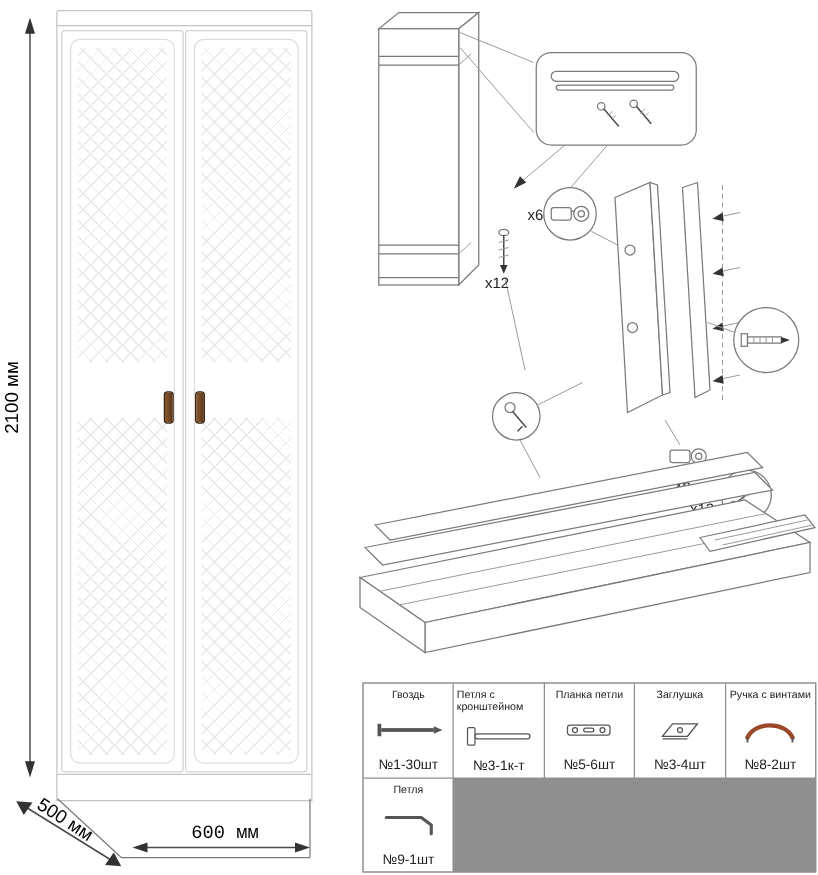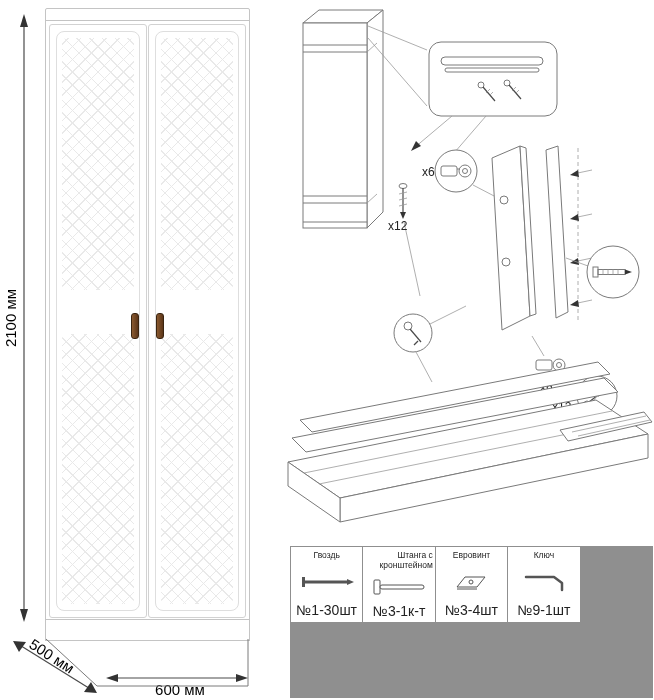--- a/index.html
+++ b/index.html
@@ -27,39 +27,39 @@
           border:1px solid #3a2410;border-radius:3px;}
   .door.left .handle{right:7px;}
   .door.right .handle{left:7px;}
   .cab-base{position:absolute;left:45px;top:619px;width:203px;height:20px;background:#fff;
             border:1px solid #c4c4c4;}
 
   
   .dim{position:absolute;font-size:15px;color:#000;white-space:nowrap;}
   .dim.h{left:10px;top:318px;transform:translate(-50%,-50%) rotate(-90deg);}
   .dim.d{left:52px;top:656px;transform:translate(-50%,-50%) rotate(33deg);}
-  .dim.w{left:180px;top:689px;transform:translate(-50%,-50%);}
+  .dim.w{left:180px;top:667px;transform:translate(-50%,-50%);font-family:Liberation Mono, monospace;}
 
   
   svg.art{position:absolute;left:0;top:0;pointer-events:none;}
   .ln{stroke:#7a7a7a;stroke-width:1;fill:none;}
   .face{stroke:#7a7a7a;stroke-width:1;fill:#fff;}
   .thin{stroke:#9a9a9a;stroke-width:0.8;fill:none;}
   .dk{stroke:#4a4a4a;stroke-width:1.2;fill:none;}
   .ah{fill:#333;stroke:none;}
   .dlabel{font:12px "Liberation Sans",sans-serif;fill:#222;}
 
   
   .parts-table{position:absolute;left:290px;top:546px;width:361px;height:150px;
                display:grid;grid-template-columns:repeat(5,1fr);grid-template-rows:1fr 1fr;
                gap:1px;background:#8f8f8f;border:1px solid #8f8f8f;}
   .cell{background:#fff;display:flex;flex-direction:column;align-items:center;
         justify-content:space-between;padding:4px 2px 3px;overflow:hidden;}
-  .pname{font-size:8.5px;line-height:1.15;text-align:right;color:#222;}
-  .pqty{font-size:14px;color:#222;text-align:center;}
+  .pname{font-size:8.5px;line-height:1.15;text-align:left;color:#222;}
+  .pqty{font-size:11px;color:#222;text-align:center;}
   .picon svg{display:block;}
 </style>
 </head>
 <body>
 
 <div class="page">
 
   <div class="cab-top"></div>
   <div class="cab-body">
     <div class="door left">
@@ -255,48 +255,71 @@
           <rect x="5" y="7" width="3" height="10" fill="#555"></rect>
           <rect x="8" y="10.5" width="42" height="3" fill="#555"></rect>
           <polygon points="50,9 57,12 50,15" fill="#555"></polygon>
         </svg>
       </div>
       <div class="pqty">№1-30шт</div>
     </div>
 
 
     <div class="cell">
-      <div class="pname">Штанга с кронштейном</div>
+      <div class="pname">Петля с кронштейном</div>
       <div class="picon">
         <svg width="60" height="24" viewBox="0 0 60 24">
           <rect x="5" y="5" width="6" height="14" rx="1" fill="#fff" stroke="#555"></rect>
           <rect x="11" y="10" width="44" height="4" rx="2" fill="#fff" stroke="#555"></rect>
         </svg>
       </div>
       <div class="pqty">№3-1к-т</div>
     </div>
 
 
-
-    <div class="cell">
-      <div class="pname">Евровинт</div>
+    <div class="cell">
+      <div class="pname">Планка петли</div>
+      <div class="picon">
+        <svg width="60" height="24" viewBox="0 0 60 24">
+          <rect x="13" y="8" width="34" height="8" rx="2" fill="#fff" stroke="#555"></rect>
+          <circle cx="19" cy="12" r="2" fill="#fff" stroke="#555"></circle>
+          <circle cx="41" cy="12" r="2" fill="#fff" stroke="#555"></circle>
+          <rect x="26" y="10.5" width="8" height="3" rx="1.5" fill="#fff" stroke="#555"></rect>
+        </svg>
+      </div>
+      <div class="pqty">№5-6шт</div>
+    </div>
+
+    <div class="cell">
+      <div class="pname">Заглушка</div>
       <div class="picon">
         <svg width="60" height="24" viewBox="0 0 60 24">
           <polygon points="16,17 24,7 44,7 36,17" fill="#fff" stroke="#555"></polygon>
           <circle cx="30" cy="12" r="2" fill="#fff" stroke="#555"></circle>
           <line x1="16" y1="19" x2="36" y2="19" stroke="#555"></line>
         </svg>
       </div>
       <div class="pqty">№3-4шт</div>
     </div>
 
 
-
-    <div class="cell">
-      <div class="pname">Ключ</div>
+    <div class="cell">
+      <div class="pname">Ручка с винтами</div>
+      <div class="picon">
+        <svg width="60" height="24" viewBox="0 0 60 24">
+          <path d="M12,18 C18,5 42,5 48,18" fill="none" stroke="#9a4a2b" stroke-width="3.5" stroke-linecap="round"></path>
+          <line x1="12" y1="18" x2="12" y2="22" stroke="#555" stroke-width="1.5"></line>
+          <line x1="48" y1="18" x2="48" y2="22" stroke="#555" stroke-width="1.5"></line>
+        </svg>
+      </div>
+      <div class="pqty">№8-2шт</div>
+    </div>
+
+    <div class="cell">
+      <div class="pname">Петля</div>
       <div class="picon">
         <svg width="60" height="24" viewBox="0 0 60 24">
           <polyline points="12,7 40,7 48,13 48,20" fill="none" stroke="#555" stroke-width="2.5" stroke-linecap="round" stroke-linejoin="round"></polyline>
         </svg>
       </div>
       <div class="pqty">№9-1шт</div>
     </div>
 
 
   </div>

